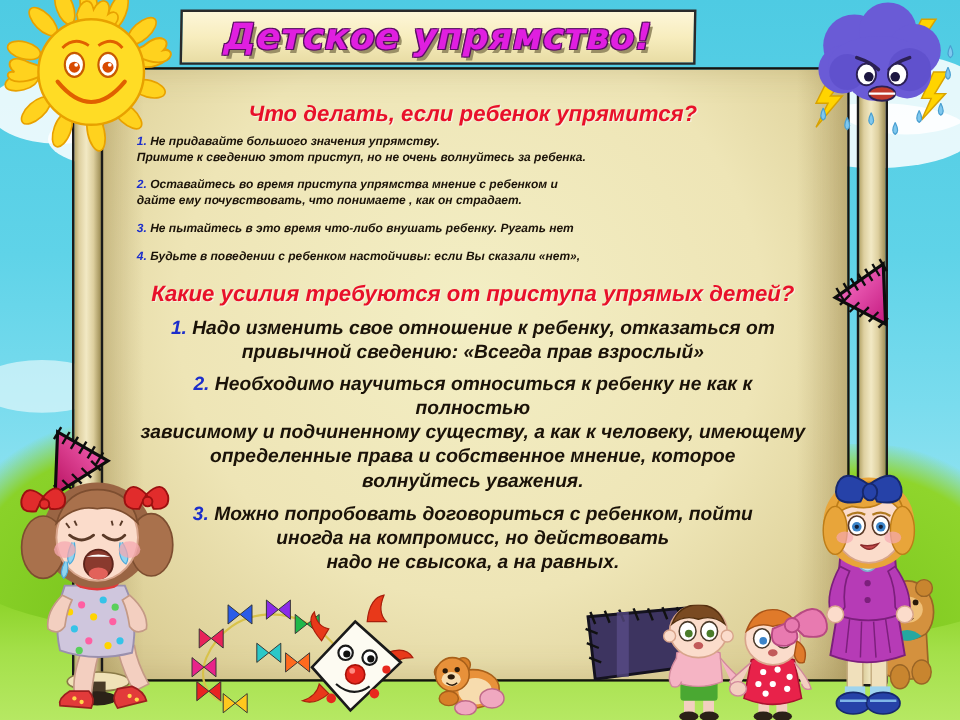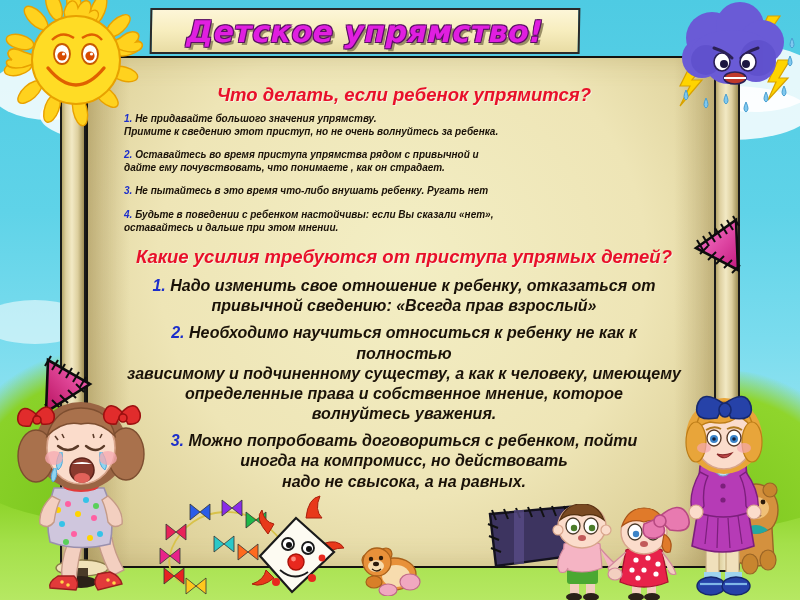--- a/index.html
+++ b/index.html
@@ -37,21 +37,21 @@
   
   .scroll-wrap{ position:absolute; left:60px; top:52px; width:680px; height:520px; }
   .scroll-roll{
     position:absolute; top:0; width:26px; height:520px;
     background:linear-gradient(90deg,#b6a66a 0%, #ded0a0 18%, #f2e9c4 45%, #ddcf9e 72%, #9e8e55 100%);
     border:2px solid #1a1a1a; border-radius:4px; z-index:3;
   }
   .roll-left{ left:0; }
   .roll-right{ right:0; }
   .scroll-sheet{
-    position:absolute; left:26px; top:4px; width:632px; height:512px;
+    position:absolute; left:16px; top:4px; width:632px; height:512px;
     background:
       radial-gradient(ellipse at 50% 40%, #f3eec4 0%, #eee5b6 55%, #ddd098 85%, #cfc089 100%);
     border:2px solid #14130f; z-index:2;
     box-shadow:inset 0 0 26px rgba(160,140,80,.35);
   }
   .sheet-shade-l{
     position:absolute; left:0; top:0; width:42px; height:100%;
     background:linear-gradient(90deg, rgba(150,128,70,.40), rgba(150,128,70,0));
   }
   .sheet-shade-r{
@@ -148,31 +148,30 @@
         <div class="sec-head">Что делать, если ребенок упрямится?</div>
 
         <div class="list-1">
           <div class="item">
             <span class="num">1.</span>
             <span>Не придавайте большого значения упрямству.</span><br>
             <span>Примите к сведению этот приступ, но не очень  волнуйтесь за ребенка.</span>
           </div>
           <div class="item">
             <span class="num">2.</span>
-            <span>Оставайтесь во время приступа упрямства рядом  с привычной и</span><br>
+            <span>Оставайтесь во время приступа упрямства мнение  с ребенком и</span><br>
             <span> дайте ему почувствовать, что понимаете , как он страдает.</span>
           </div>
           <div class="item">
             <span class="num">3.</span>
             <span>Не пытайтесь в это время что-либо внушать ребенку. Ругать нет</span><br>
           </div>
           <div class="item">
             <span class="num">4.</span>
             <span>Будьте в поведении с ребенком настойчивы: если Вы сказали «нет»,</span><br>
-            <span>оставайтесь и дальше при этом мнении.</span>
           </div>
         </div>
 
         <div class="sec-head second">Какие усилия требуются от приступа упрямых детей?</div>
 
         <div class="list-2">
           <div class="item center">
             <span class="num">1.</span>
             <span>Надо изменить свое отношение к ребенку, отказаться от</span><br>
             <span>привычной сведению: «Всегда прав взрослый»</span>

